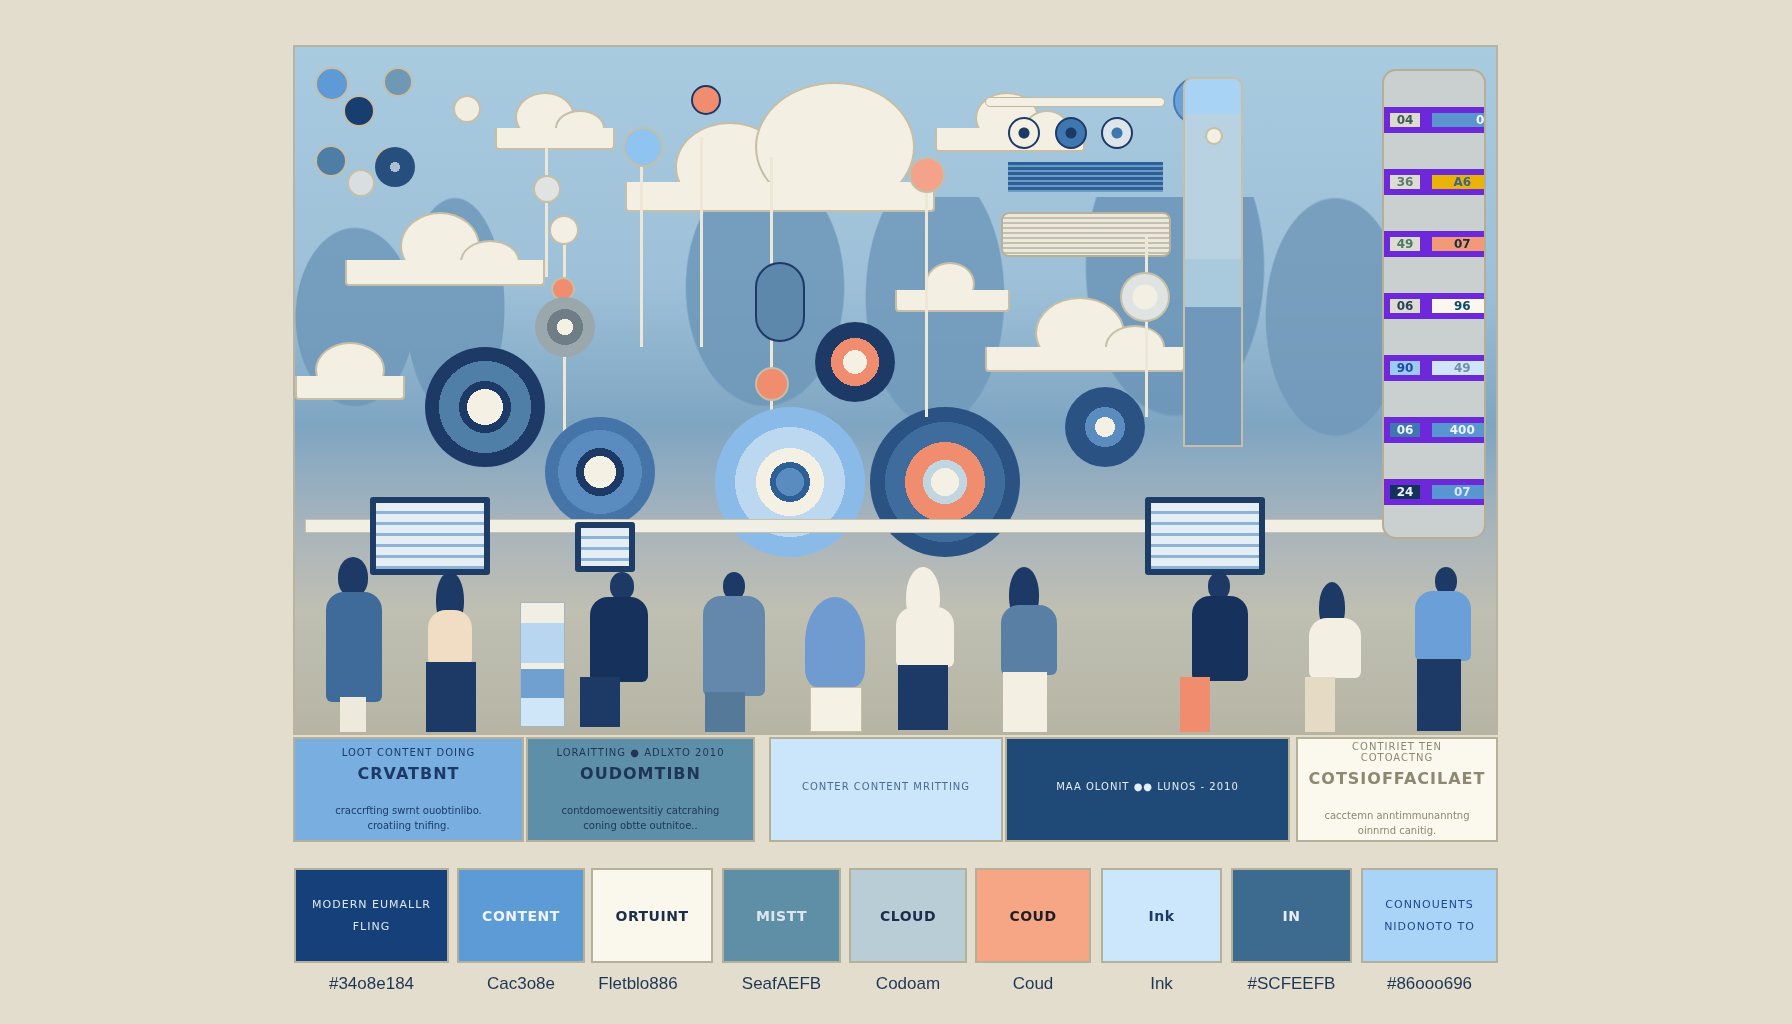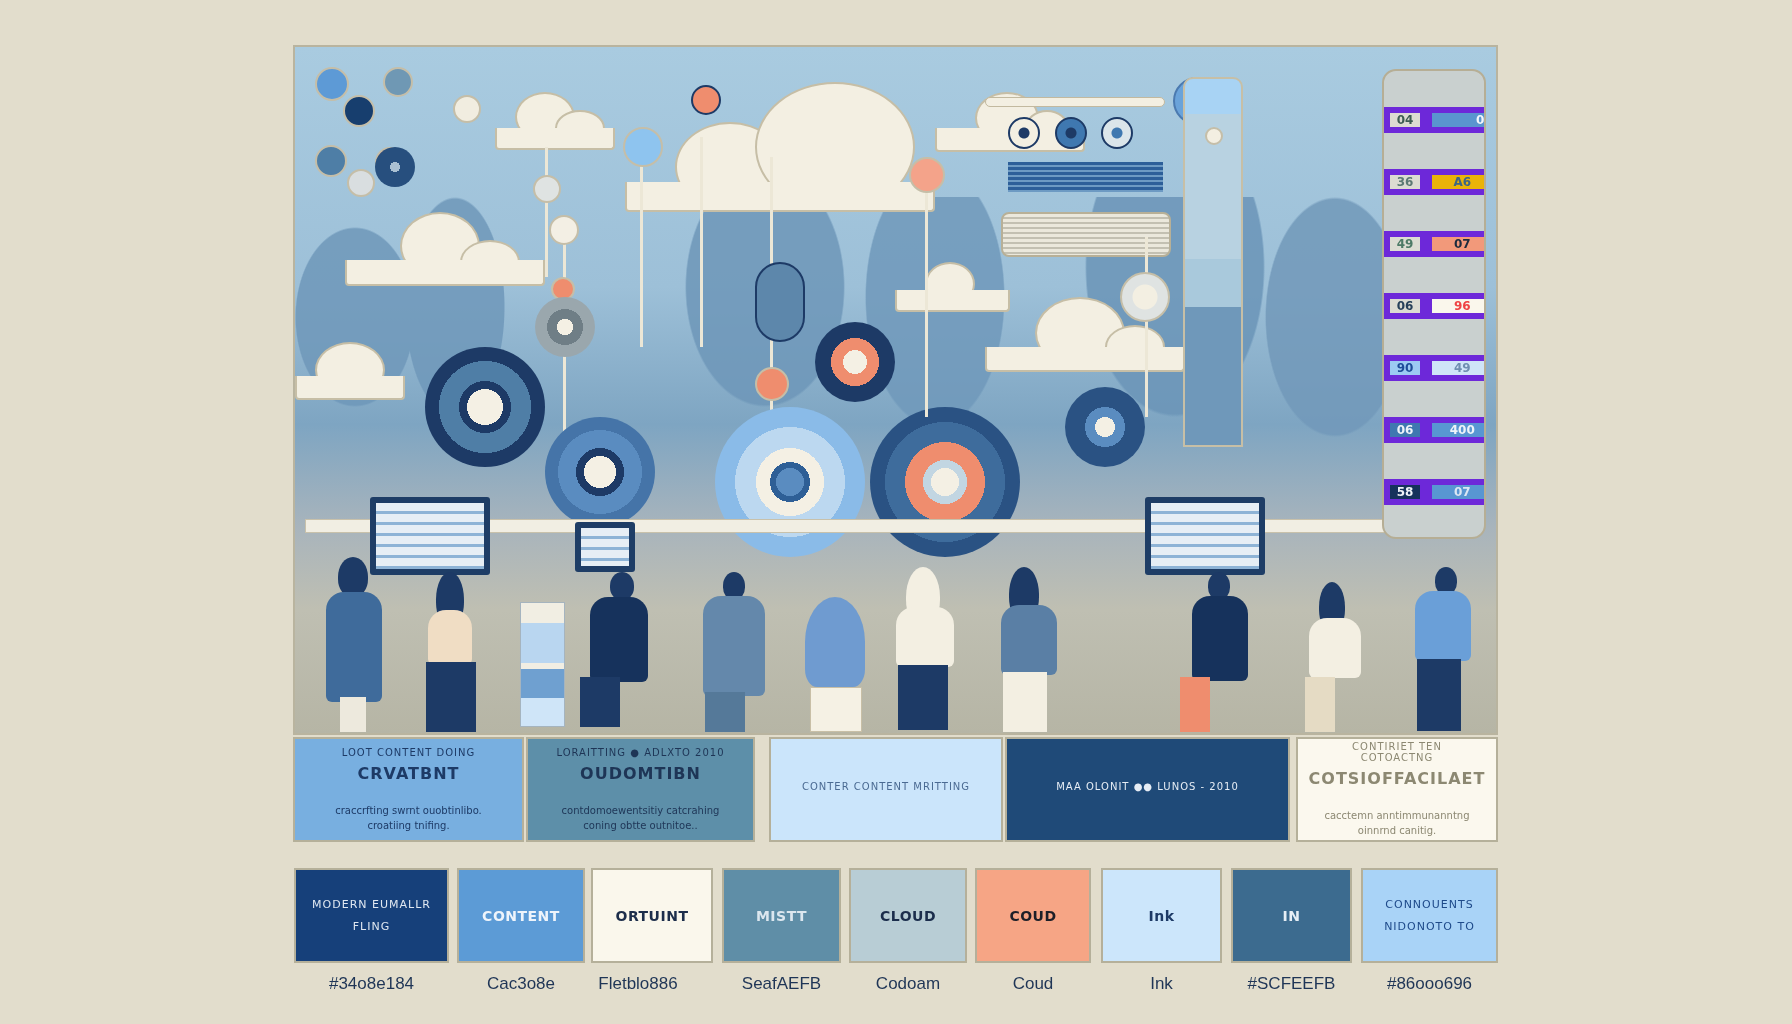--- a/index.html
+++ b/index.html
@@ -231,26 +231,26 @@
   </div>
 
   <div id="grid">
       <div class="cell" style="background: rgb(220, 220, 210); color: rgb(61, 92, 82);">04</div>
       <div class="cell" style="background: rgb(90, 149, 207); color: rgb(244, 246, 251); padding-left: 44px;">0F</div>
       <div class="cell" style="background: rgb(220, 220, 210); color: rgb(92, 122, 116);">36</div>
       <div class="cell" style="background: #eab308; color: rgb(62, 103, 130);">A6</div>
       <div class="cell" style="background: rgb(220, 220, 210); color: rgb(77, 122, 102);">49</div>
       <div class="cell" style="background: rgb(242, 153, 122); color: rgb(28, 43, 61);">07</div>
       <div class="cell" style="background: rgb(220, 220, 210); color: rgb(39, 65, 90);">06</div>
-      <div class="cell" style="background: rgb(250, 247, 236); color: #ef4444;">96</div>
+      <div class="cell" style="background: rgb(250, 247, 236); color: #0c4a6e;">96</div>
       <div class="cell" style="background: rgb(156, 202, 243); color: rgb(30, 76, 154);">90</div>
       <div class="cell" style="background: rgb(207, 229, 248); color: rgb(111, 143, 177);">49</div>
       <div class="cell" style="background: rgb(63, 120, 176); color: rgb(238, 243, 248);">06</div>
       <div class="cell" style="background: rgb(88, 150, 210); color: rgb(238, 243, 248);">400</div>
-      <div class="cell" style="background: rgb(21, 50, 92); color: rgb(238, 243, 248);">58</div>
+      <div class="cell" style="background: rgb(21, 50, 92); color: rgb(238, 243, 248);">24</div>
       <div class="cell" style="background: rgb(88, 150, 210); color: rgb(220, 231, 244);">07</div>
       <div class="cell" style="background: rgb(21, 50, 92); color: rgb(238, 243, 248);">92</div>
       <div class="cell" style="background: rgb(242, 153, 122); color: rgb(107, 77, 66);">8</div>
       <div class="cell" style="background: rgb(132, 168, 198); color: rgb(82, 121, 160); padding-left: 12px;">PB</div>
       <div class="cell" style="background: rgb(242, 153, 122); color: rgb(107, 77, 66);"></div>
     </div>
 </div>
 
 <div id="cards">
     <div class="card" style="left: 293px; width: 231px; background: rgb(120, 175, 224); color: rgb(29, 58, 102);">

